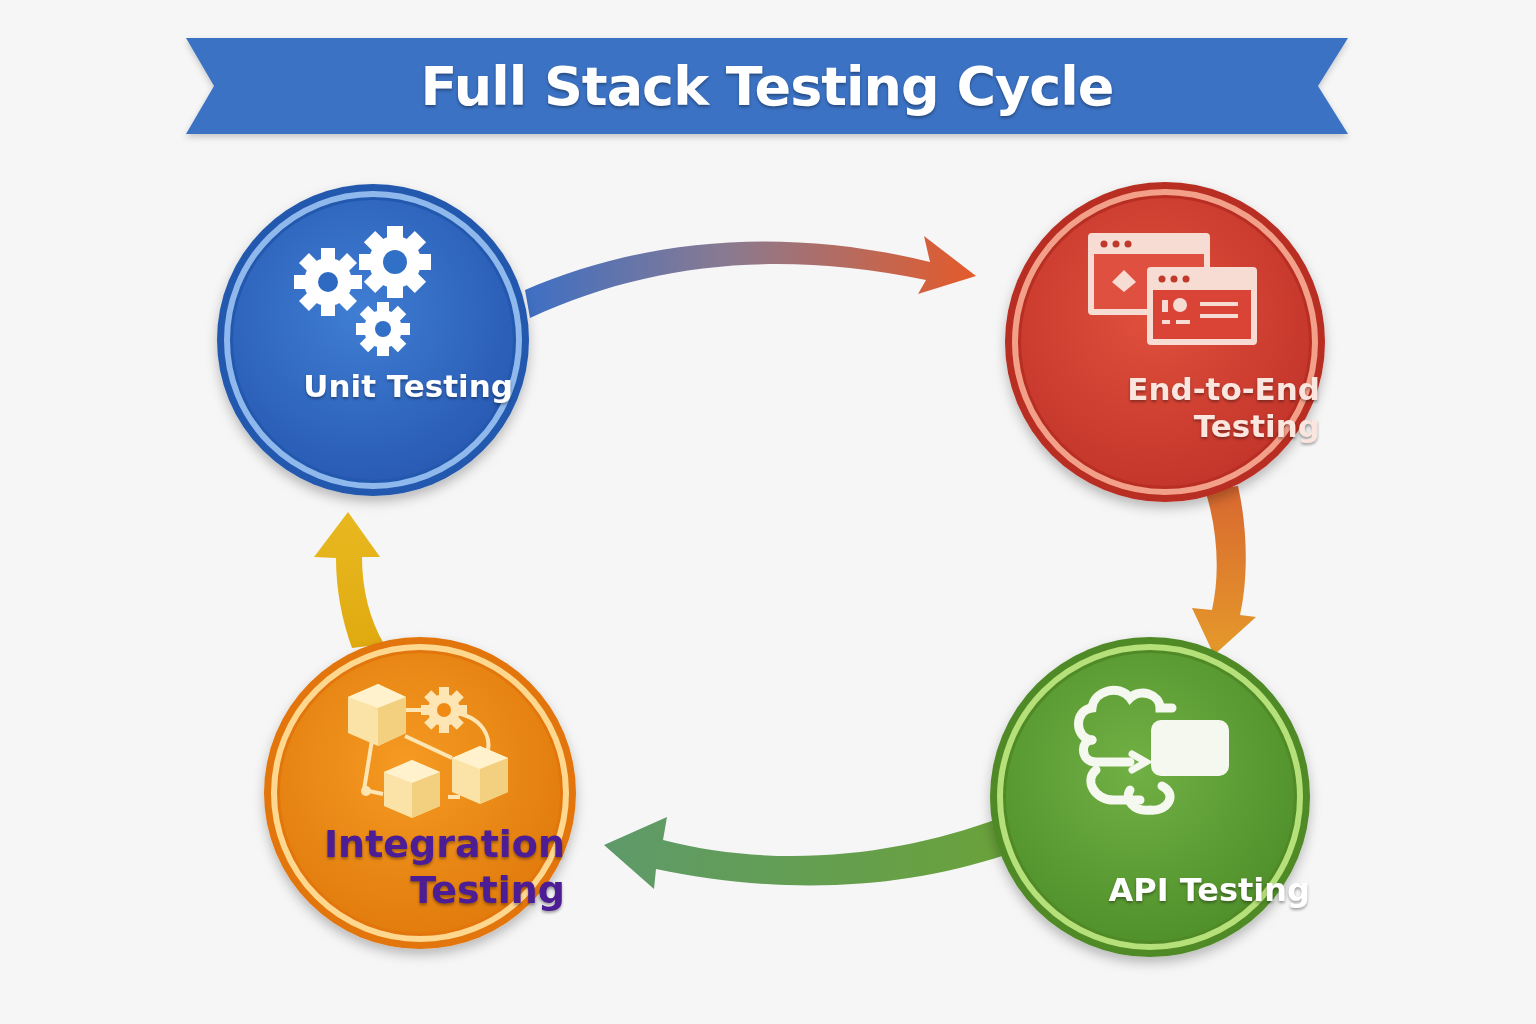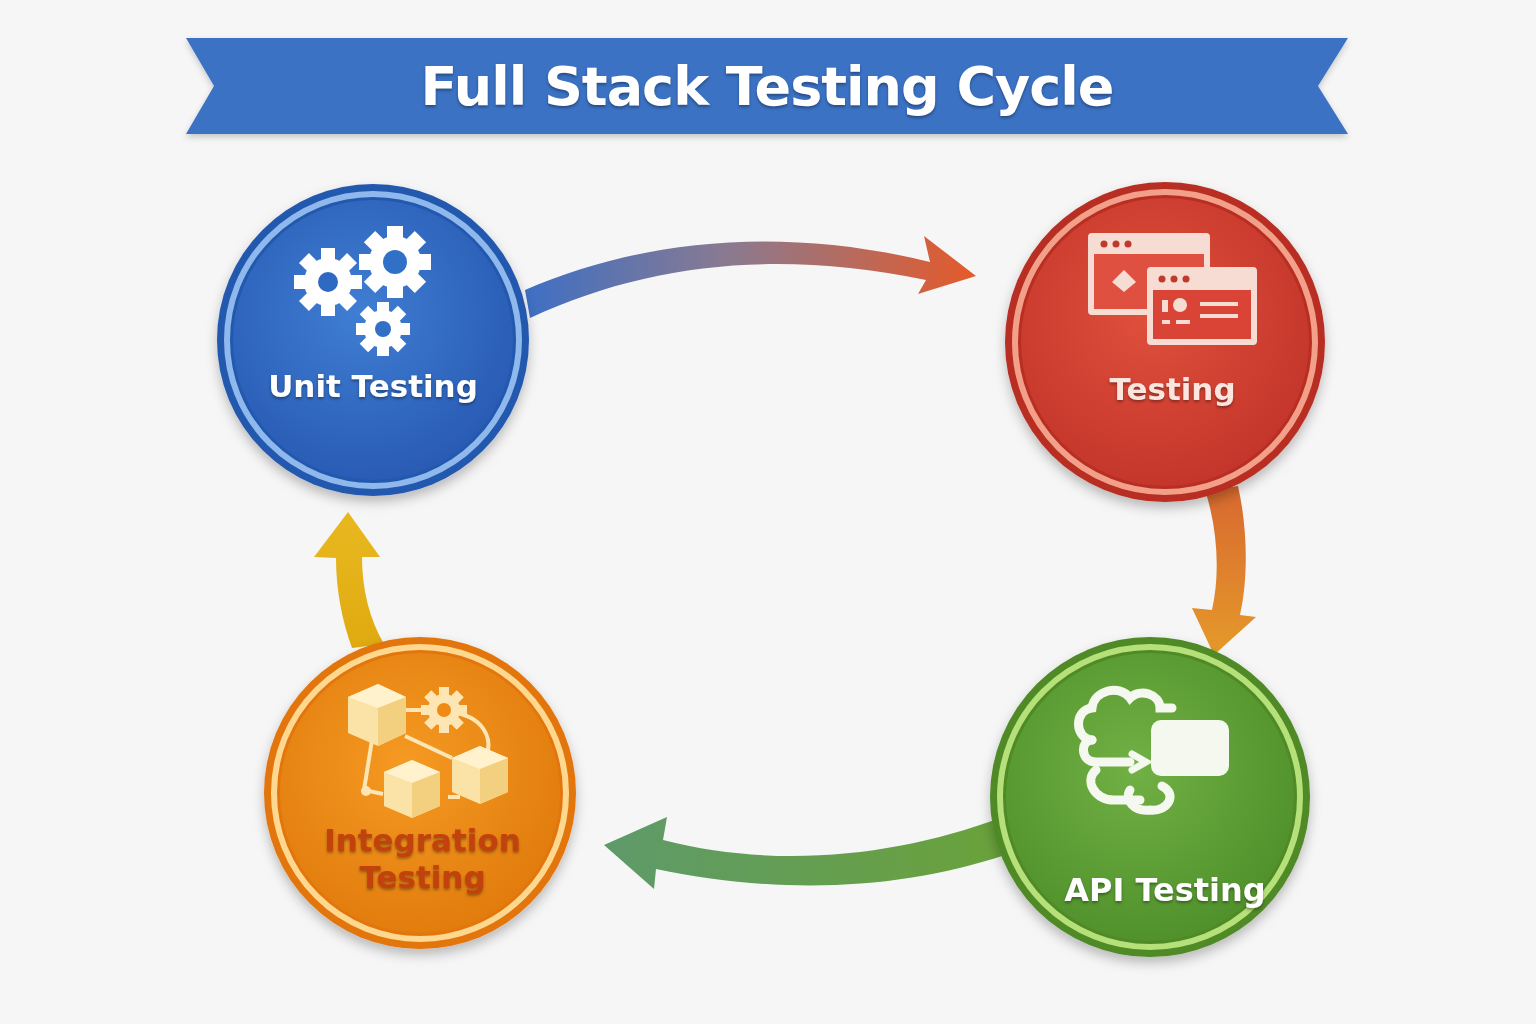--- a/index.html
+++ b/index.html
@@ -10,21 +10,21 @@
     position:relative;
   }
   #stage { position:absolute; left:0; top:0; width:1536px; height:1024px; }
   .banner-text {
     position:absolute; left:186px; top:40px; width:1162px; height:92px;
     display:flex; align-items:center; justify-content:center;
     color:#ffffff; font-weight:bold; font-size:54px; letter-spacing:-1px;
     text-shadow:0 2px 3px rgba(0,0,0,0.35);
   }
   .node-label {
-    position:absolute; text-align:center; color:#fff; font-weight:bold;
+    position:absolute; text-align:right; color:#fff; font-weight:bold;
     text-shadow:0 2px 3px rgba(0,0,0,0.35); line-height:1.2;
   }
   .lbl-line { display:block; }
 </style>
 </head>
 <body>
 
 <svg id="stage" width="1536" height="1024" viewBox="0 0 1536 1024">
   <defs>
     <linearGradient id="gArrowTop" x1="0" y1="0" x2="1" y2="0">
@@ -207,23 +207,24 @@
   </g>
 </svg>
 
 <div class="banner-text">Full Stack Testing Cycle</div>
 
 <div class="node-label" style="left:233px; top:368px; width:280px; font-size:31px;">
   <span class="lbl-line">Unit Testing</span>
 </div>
 
 <div class="node-label" style="left:1025px; top:371px; width:295px; font-size:31px; color:#fbe6df;">
+  <span class="lbl-line">End-to-End</span>
   <span class="lbl-line">Testing</span>
 </div>
 
 <div class="node-label" style="left:1020px; top:836px; width:290px; font-size:32px;margin-top:35px;">
   <span class="lbl-line">API Testing</span>
 </div>
 
-<div class="node-label" style="left:280px; top:822px; width:285px; font-size:31px; color:#c2410c;">
+<div class="node-label" style="left:280px; top:822px; width:285px; font-size:38px; color:#4c1d95;">
   <span class="lbl-line">Integration</span>
   <span class="lbl-line">Testing</span>
 </div>
 
 </body></html>

